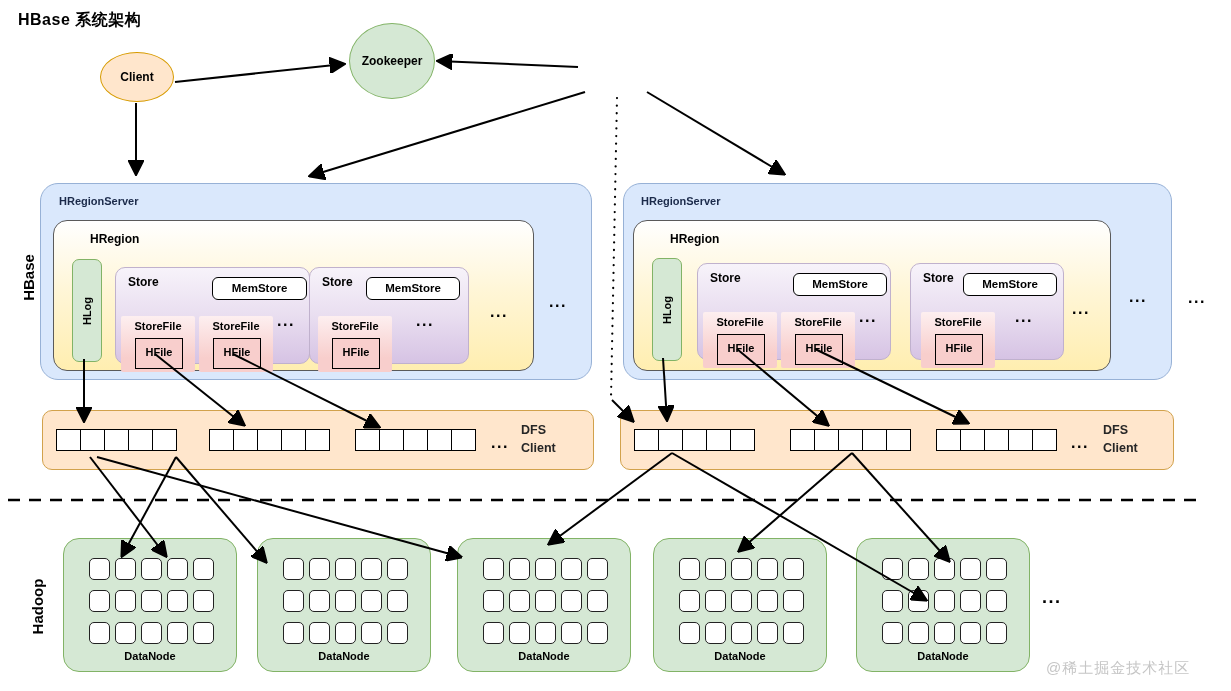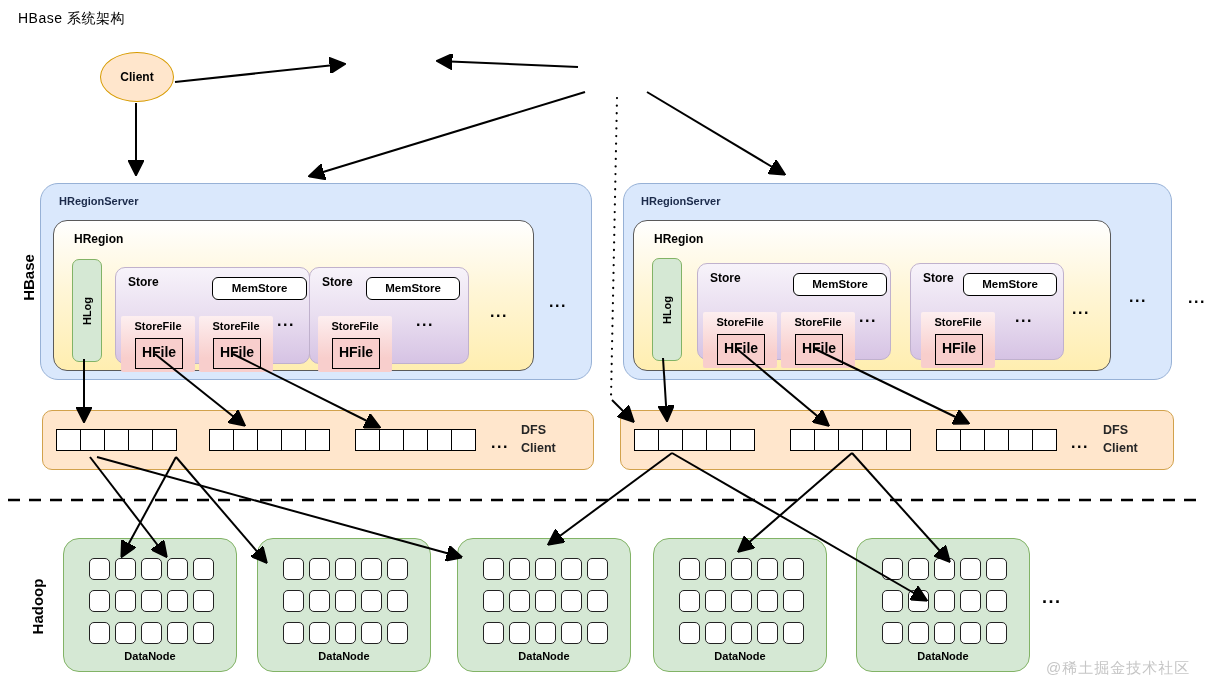--- a/index.html
+++ b/index.html
@@ -1,43 +1,43 @@
 <!DOCTYPE html>
 <html style="--blue_fill: #dae8fc; --blue_border: #6c8ebf; --panel_border: #97b1d6; --green_fill: #d5e8d4; --green_border: #82b366; --orange_fill: #ffe6cc; --orange_border: #d79b00; --yellow_fill: #ffeeb0; --purple_fill: #e1d5e7; --pink_fill: #f8cecc; --arrow: #000000; --watermark_gray: #c6c6c6;"><head>
 <meta charset="utf-8">
 <style>
   html,body{margin:0;padding:0;background:#fff;}
   .canvas{position:relative;width:1231px;height:691px;background:#fff;overflow:hidden;
           font-family:"Liberation Sans","DejaVu Sans",sans-serif;color:#000;}
   .abs{position:absolute;}
-  .title{font-size:14px;font-weight:normal;letter-spacing:.5px;}
+  .title{font-size:16px;font-weight:bold;letter-spacing:.5px;}
   .vlabel{font-size:15px;font-weight:bold;text-align:center;transform:rotate(-90deg);transform-origin:center;}
   .node-ellipse{border-radius:50%;background:var(--orange_fill);border:1px solid var(--orange_border);
                 display:flex;align-items:center;justify-content:center;font-size:12px;font-weight:bold;}
   .node-circle{border-radius:50%;background:var(--green_fill);border:1px solid var(--green_border);
                display:flex;align-items:center;justify-content:center;font-size:12px;font-weight:bold;}
   .node-rect{background:var(--blue_fill);border:1px solid var(--blue_border);border-radius:8px;
              display:flex;align-items:center;justify-content:center;font-size:12px;font-weight:bold;}
   .hrs{background:var(--blue_fill);border:1px solid var(--panel_border);border-radius:18px;}
   .hrs-label{font-size:11px;font-weight:bold;color:#1b2a4a;}
   .hregion{background:linear-gradient(180deg,#ffffff 0%,#fff6d8 45%,var(--yellow_fill) 100%);
            border:1px solid #5a5a5a;border-radius:14px;}
-  .hregion-label{font-size:12px;font-weight:bold;}
+  .hregion-label{font-size:12px;font-weight:bold;margin-left:16px;}
   .hlog{background:var(--green_fill);border:1px solid var(--green_border);border-radius:7px;
         display:flex;align-items:center;justify-content:center;}
   .hlog span{transform:rotate(-90deg);font-size:11px;font-weight:bold;white-space:nowrap;}
   .store{background:linear-gradient(180deg,#f7f3fa 0%,#e9def0 50%,#d6c3e4 100%);
          border:1px solid #c0b1cd;border-radius:10px;}
   .store-label{font-size:12px;font-weight:bold;}
   .memstore{background:#fff;border:1.5px solid #000;border-radius:6px;text-align:center;
             font-size:11.5px;font-weight:bold;line-height:21px;}
   .storefile{background:linear-gradient(180deg,#fdeff0 0%,#f8cecc 75%);border-radius:2px;text-align:center;margin-top:12px;}
   .storefile-label{font-size:11px;font-weight:bold;line-height:20px;}
   .hfile{background:var(--pink_fill);border:1.5px solid #000;text-align:center;
-         font-size:14px;font-weight:bold;line-height:27px;}
+         font-size:11px;font-weight:bold;line-height:27px;}
   .dfs{background:var(--orange_fill);border:1px solid #d2a24c;border-radius:10px;}
   .sq-row{display:flex;}
   .sq-row .sq{width:25px;height:22px;background:#fff;border:1px solid #000;margin-left:-1px;box-sizing:border-box;}
   .dn{background:var(--green_fill);border:1px solid var(--green_border);border-radius:16px;}
   .dn-grid{display:grid;grid-template-columns:repeat(5,21px);grid-auto-rows:22px;column-gap:5px;row-gap:10px;}
   .dn-grid .sq{width:21px;height:22px;background:#fff;border:1.2px solid #222;border-radius:5px;box-sizing:border-box;}
   .dn-label{font-size:11px;font-weight:bold;text-align:center;}
   .dfs-label{font-size:12.5px;font-weight:bold;color:#262626;text-align:left;line-height:1.4;}
   .ellipsis{font-size:16px;font-weight:bold;letter-spacing:1.5px;line-height:10px;}
   .watermark{font-size:15px;color:var(--watermark_gray);letter-spacing:1px;}
@@ -48,20 +48,21 @@
 <body>
 
 <div class="canvas">
 
   <div class="abs title" style="left:18px;top:10px;">HBase 系统架构</div>
 
   <div class="abs vlabel" style="left:-7px;top:269px;width:70px;">HBase</div>
   <div class="abs vlabel" style="left:2px;top:598px;width:70px;">Hadoop</div>
 
   <div class="abs node-ellipse" style="left:100px;top:52px;width:72px;height:48px;">Client</div>
+  <div class="abs node-circle" style="left:349px;top:23px;width:84px;height:74px;">Zookeeper</div>
 
   <div class="abs hrs" style="left:40px;top:183px;width:550px;height:195px;">
     <div class="abs hrs-label" style="left:18px;top:11px;">HRegionServer</div>
     <div class="abs hregion" style="left:12px;top:36px;width:479px;height:149px;">
       <div class="abs hregion-label" style="left:20px;top:11px;">HRegion</div>
       <div class="abs hlog" style="left:18px;top:38px;width:28px;height:101px;">
         <span>HLog</span>
       </div>
 
       <div class="abs store" style="left:61px;top:46px;width:193px;height:95px;">

